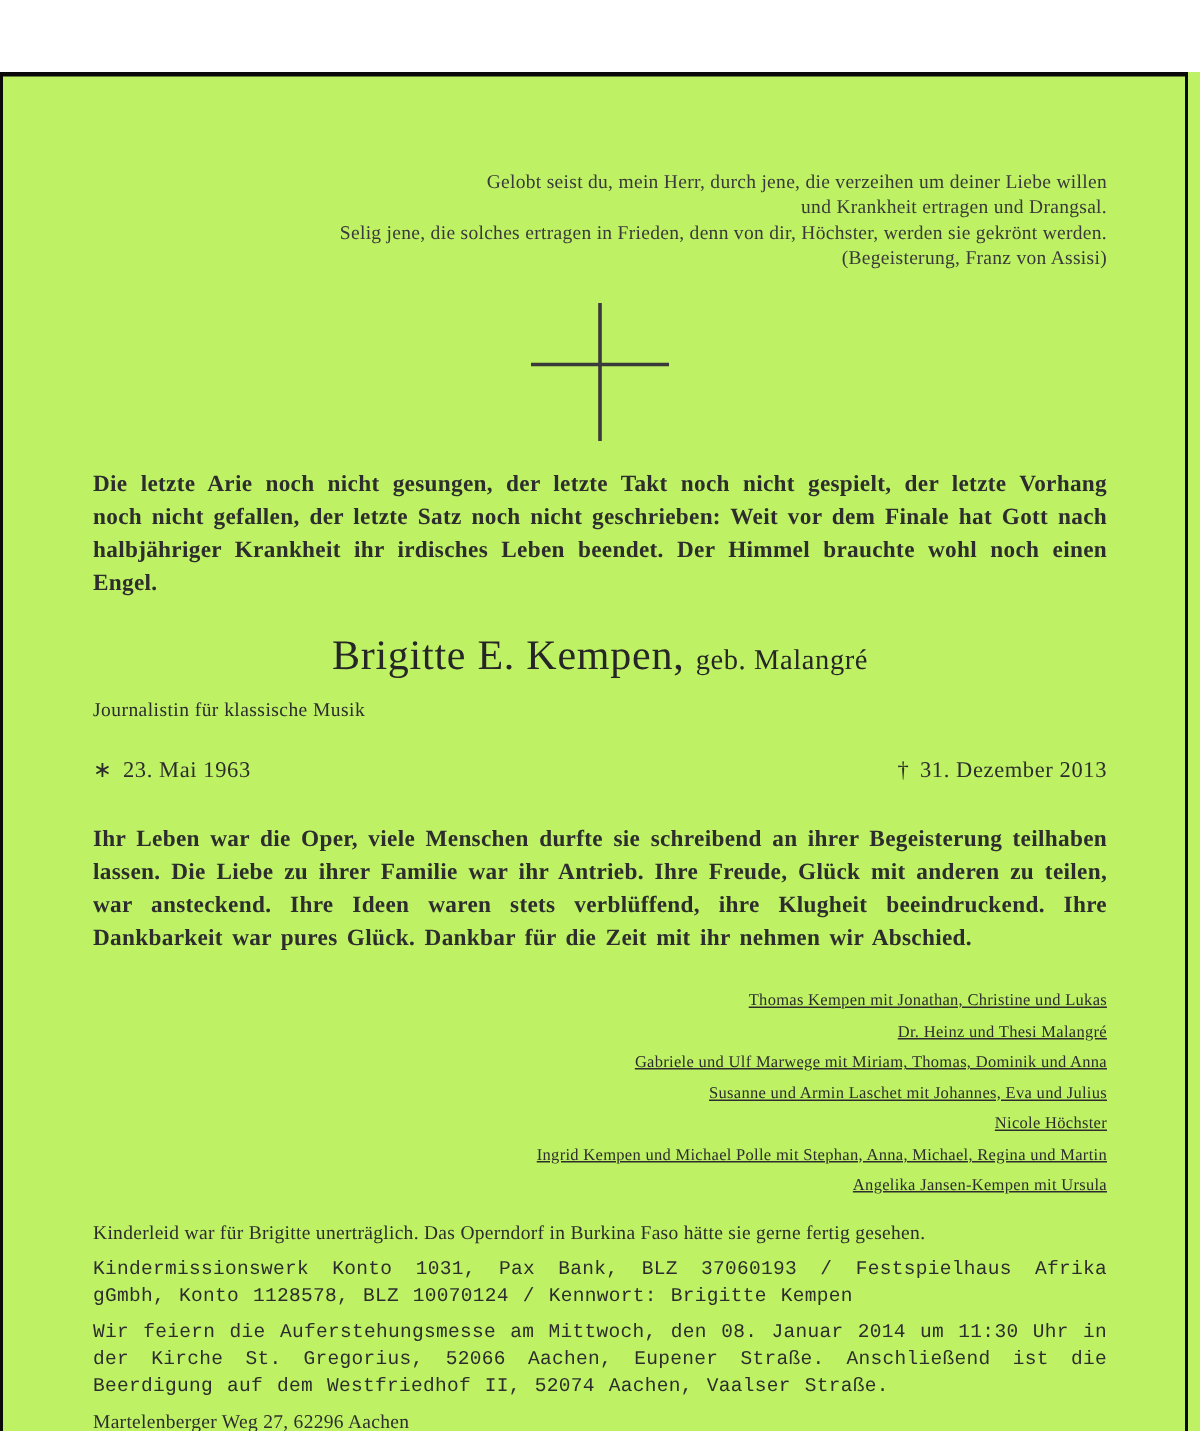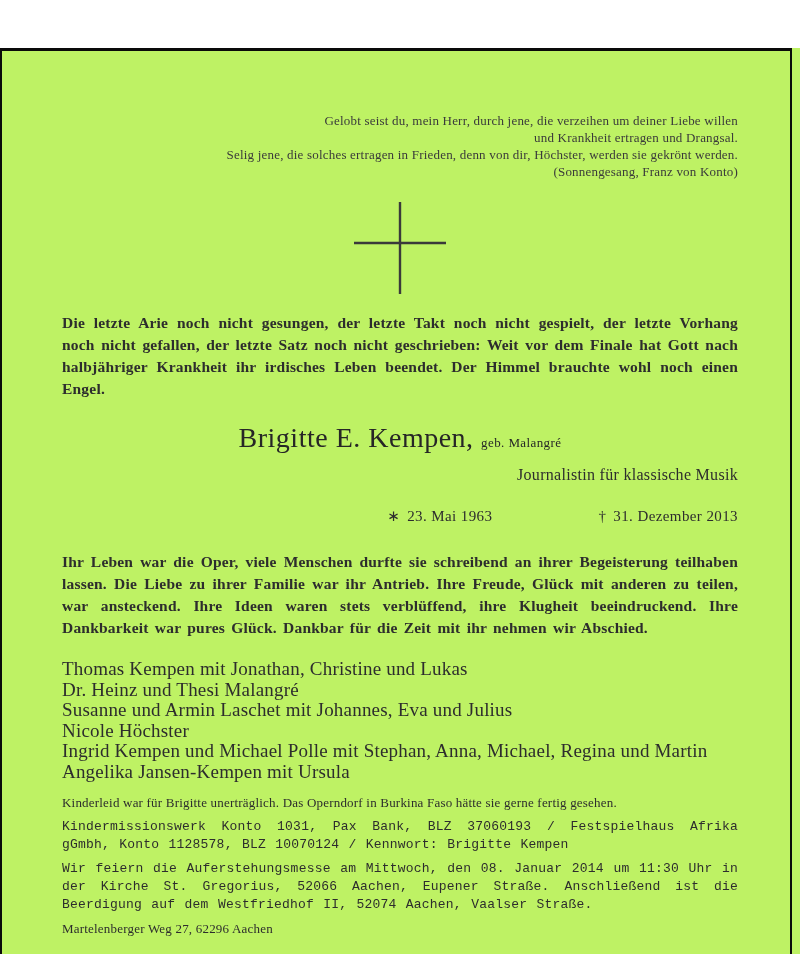--- a/index.html
+++ b/index.html
@@ -62,46 +62,47 @@
   .name-line {
     margin-top: 20px;
     text-align: center;
     font-size: 28px;
     line-height: 36px;
     letter-spacing: 0.5px;
     color: #262626;
     white-space: nowrap;
   }
   .name-suffix {
-    font-size: 13px;
+    font-size: 19px;
     letter-spacing: 0.4px;
   }
   .profession {
     margin-top: 2px;
-    text-align: right;
-    font-size: 16px;
+    text-align: left;
+    font-size: 13px;
     line-height: 24px;
     letter-spacing: 0.3px;
   }
   .dates {
     margin-top: 18px;
     display: flex;
-    justify-content: flex-end;
-    gap: 106px;
+    justify-content: space-between;
+    gap: 68px;
     font-size: 15px;
     line-height: 22px;
     letter-spacing: 0.4px;
   }
   .date-symbol { margin-right: 7px; }
   .mourners {
     margin-top: 20px;
-    text-align: left;
-    font-size: 19px;
+    text-align: right;
+    font-size: 11px;
     line-height: 20.5px;
     letter-spacing: 0.2px;
+    text-decoration: underline;
   }
   .smallprint {
     margin-top: 12px;
     font-size: 13px;
     line-height: 18px;
     letter-spacing: 0.2px;
   }
   .smallprint .sp-block { margin-top: 6px; }
   .smallprint .justify {
     text-align: justify;
@@ -115,21 +116,21 @@
 
 <div class="page">
   <div class="frame"></div>
 
   <div class="content">
 
     <div class="quote">
       <div>Gelobt seist du, mein Herr, durch jene, die verzeihen um deiner Liebe willen</div>
       <div>und Krankheit ertragen und Drangsal.</div>
       <div>Selig jene, die solches ertragen in Frieden, denn von dir, Höchster, werden sie gekrönt werden.</div>
-      <div>(Sonnengesang, Franz von Konto)</div>
+      <div>(Begeisterung, Franz von Assisi)</div>
     </div>
 
     <div class="cross-wrap">
       <svg width="120" height="100" viewBox="0 0 120 100" aria-hidden="true">
         <line x1="60" y1="4" x2="60" y2="96" stroke="#3a3a3a" stroke-width="2.4"></line>
         <line x1="14" y1="45" x2="106" y2="45" stroke="#3a3a3a" stroke-width="2.4"></line>
       </svg>
     </div>
 
     <div class="para para-intro">Die letzte Arie noch nicht gesungen, der letzte Takt noch nicht gespielt, der letzte Vorhang noch nicht gefallen, der letzte Satz noch nicht geschrieben: Weit vor dem Finale hat Gott nach halbjähriger Krankheit ihr irdisches Leben beendet. Der Himmel brauchte wohl noch einen Engel.</div>
@@ -148,20 +149,21 @@
       <span>
         <span class="date-symbol">†</span><span>31. Dezember 2013</span>
       </span>
     </div>
 
     <div class="para para-tribute">Ihr Leben war die Oper, viele Menschen durfte sie schreibend an ihrer Begeisterung teilhaben lassen. Die Liebe zu ihrer Familie war ihr Antrieb. Ihre Freude, Glück mit anderen zu teilen, war ansteckend. Ihre Ideen waren stets verblüffend, ihre Klugheit beeindruckend. Ihre Dankbarkeit war pures Glück. Dankbar für die Zeit mit ihr nehmen wir Abschied.</div>
 
     <div class="mourners">
       <div>Thomas Kempen mit Jonathan, Christine und Lukas</div>
       <div>Dr. Heinz und Thesi Malangré</div>
+      <div>Gabriele und Ulf Marwege mit Miriam, Thomas, Dominik und Anna</div>
       <div>Susanne und Armin Laschet mit Johannes, Eva und Julius</div>
       <div>Nicole Höchster</div>
       <div>Ingrid Kempen und Michael Polle mit Stephan, Anna, Michael, Regina und Martin</div>
       <div>Angelika Jansen-Kempen mit Ursula</div>
     </div>
 
     <div class="smallprint">
       <div>Kinderleid war für Brigitte unerträglich. Das Operndorf in Burkina Faso hätte sie gerne fertig gesehen.</div>
       <div class="sp-block justify">Kindermissionswerk Konto 1031, Pax Bank, BLZ 37060193 / Festspielhaus Afrika gGmbh, Konto 1128578, BLZ 10070124 / Kennwort: Brigitte Kempen</div>
       <div class="sp-block justify">Wir feiern die Auferstehungsmesse am Mittwoch, den 08. Januar 2014 um 11:30 Uhr in der Kirche St. Gregorius, 52066 Aachen, Eupener Straße. Anschließend ist die Beerdigung auf dem Westfriedhof II, 52074 Aachen, Vaalser Straße.</div>

